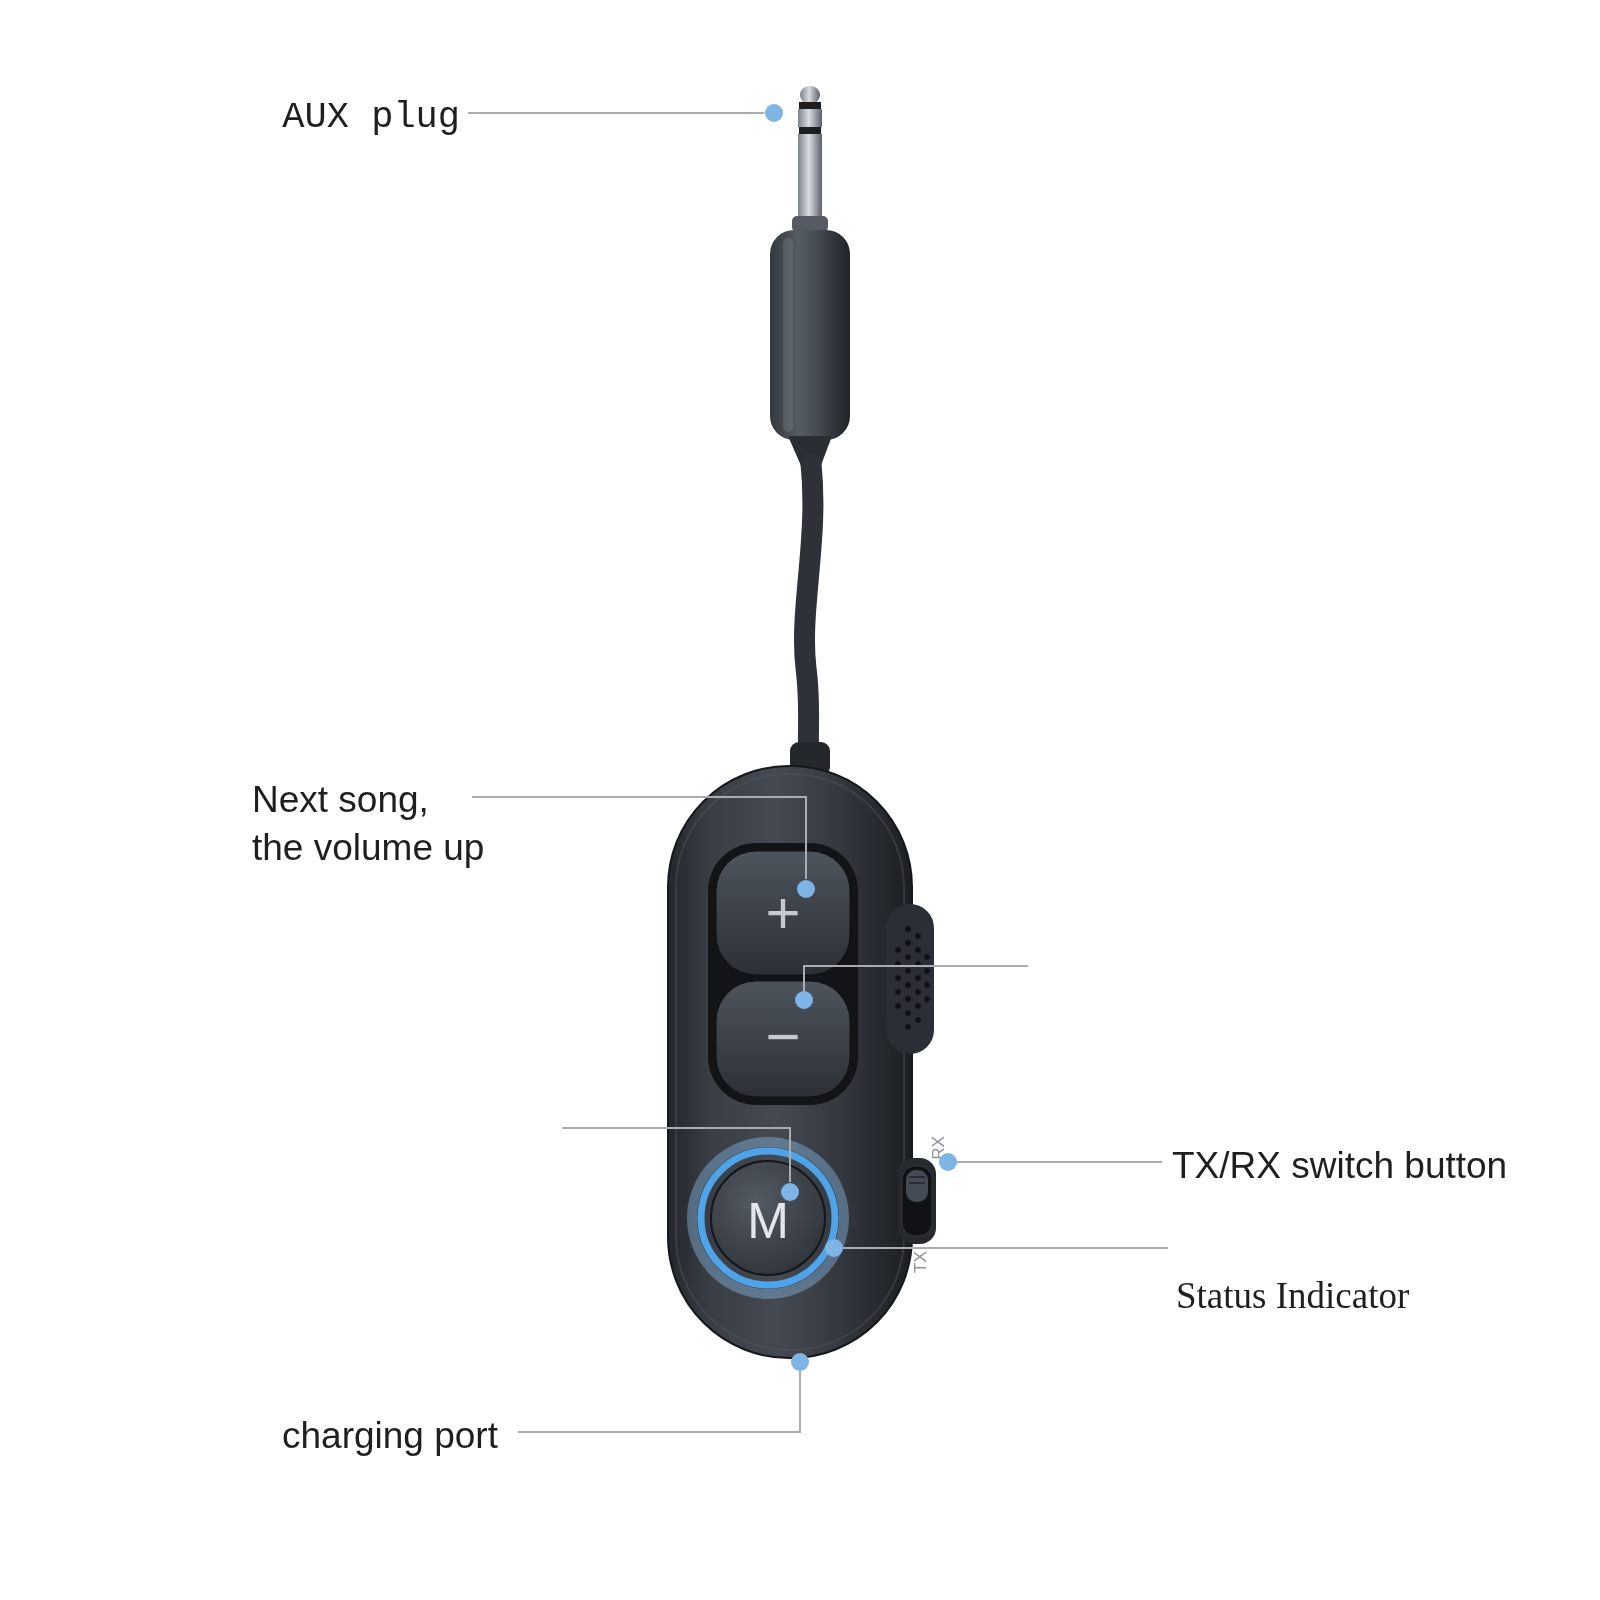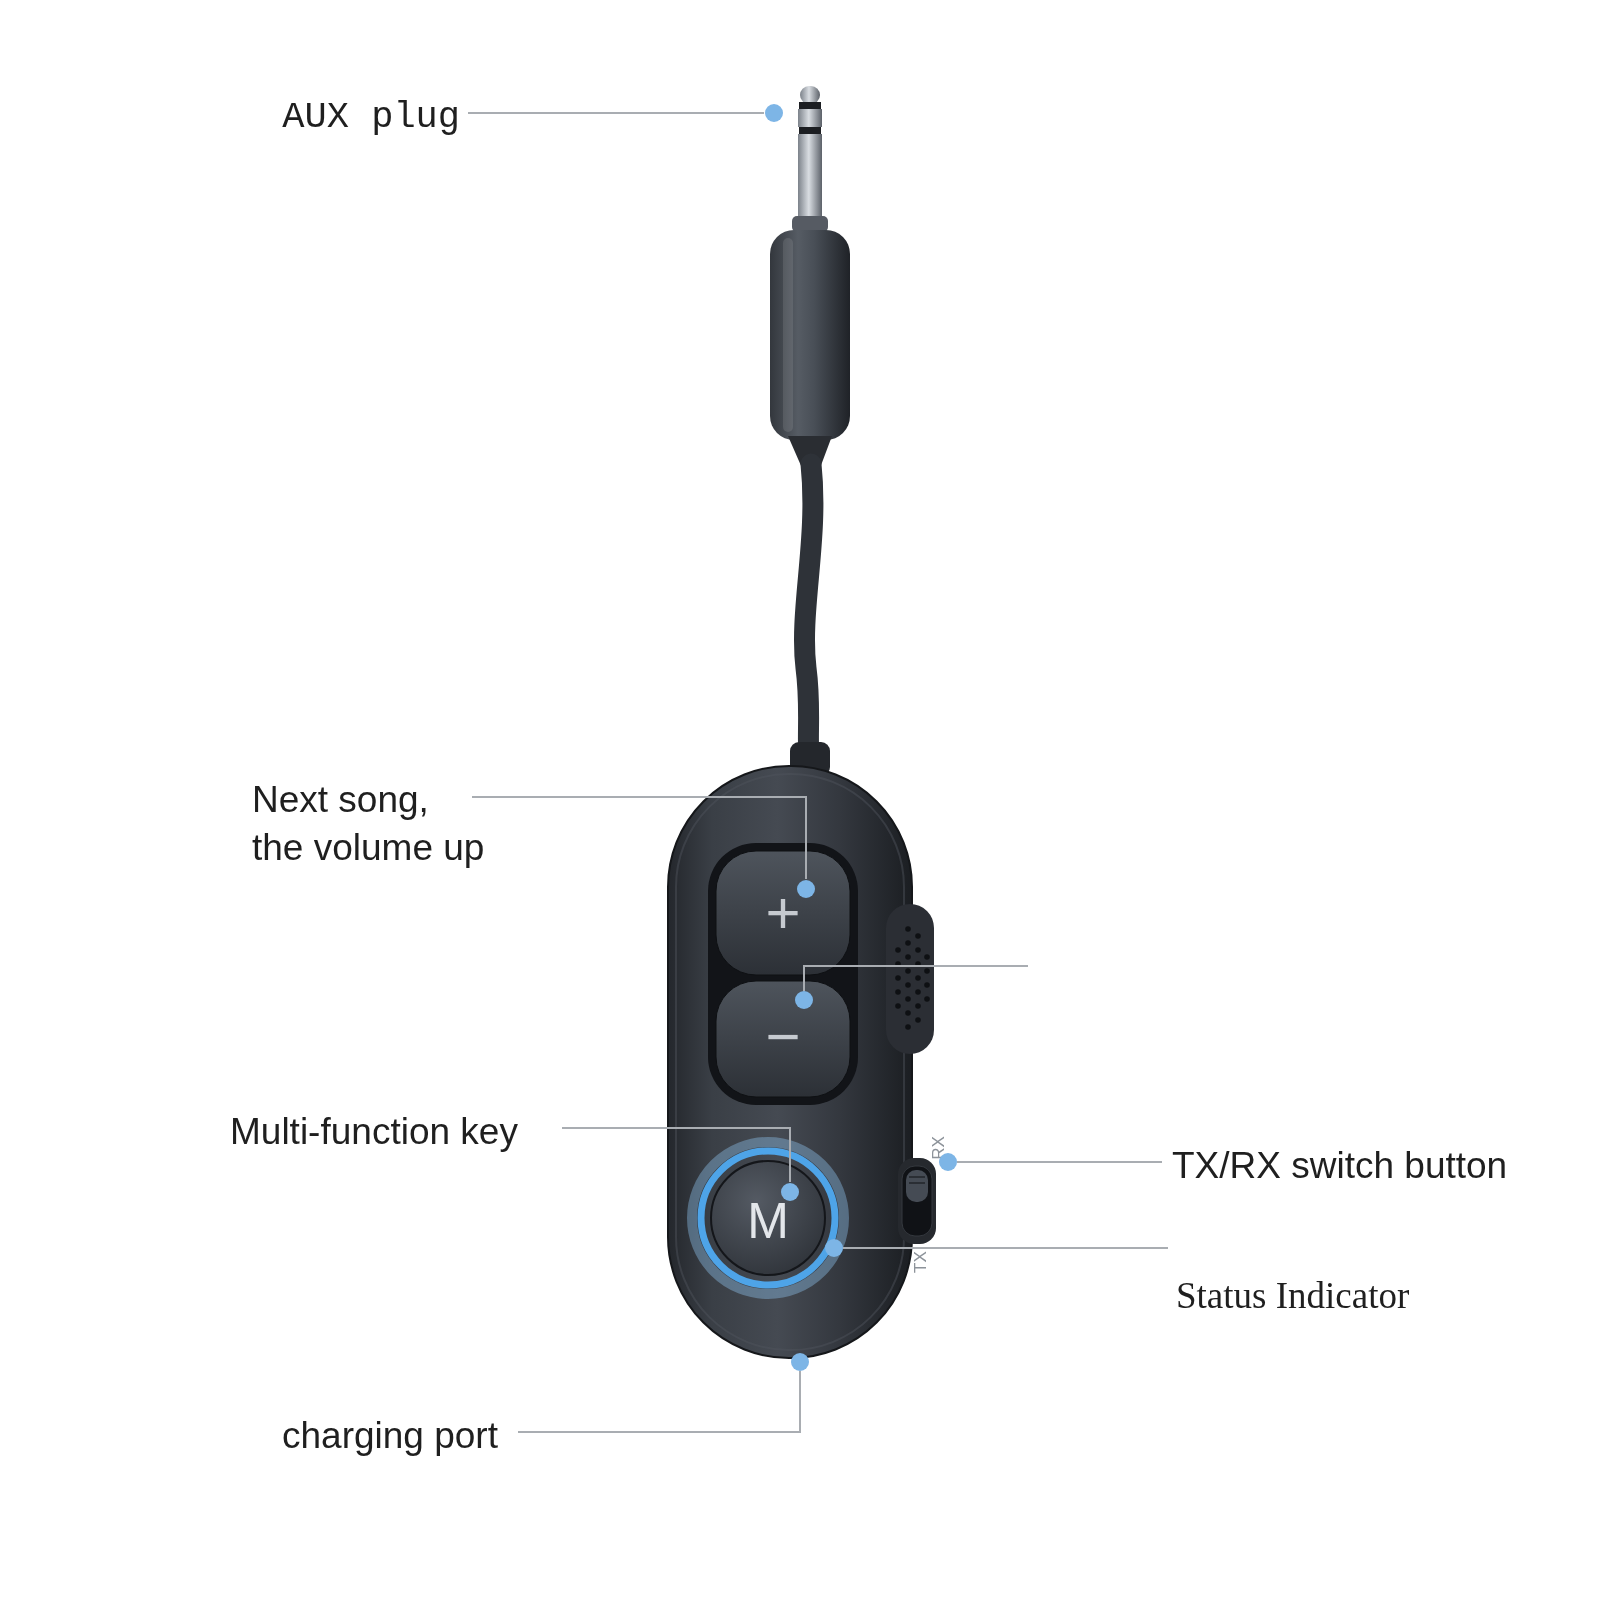--- a/index.html
+++ b/index.html
@@ -158,21 +158,20 @@
   </svg>
 
   <div class="label right-align" style="left:180px; top:93px; width:280px;">AUX plug</div>
 
   <div class="label" style="left:244px; top:776px;margin-left:8px;">
     <div>Next song,</div>
     <div>the volume up</div>
   </div>
 
 
-  <div class="label" style="left:230px; top:1108px;">Multi-function key</div>
 
   <div class="label" style="left:1172px; top:1142px;">TX/RX switch button</div>
 
   <div class="label" style="left:1176px; top:1272px;font-family:Liberation Serif, serif;">Status Indicator</div>
 
   <div class="label" style="left:282px; top:1412px;text-align:right;">charging port</div>
 
 </div>
 
 </body></html>

